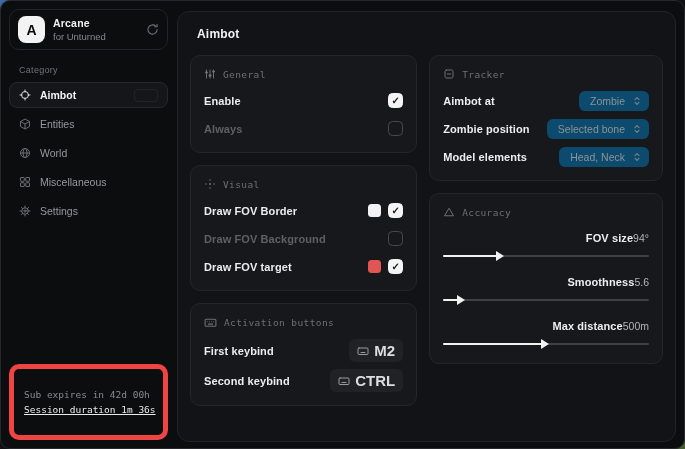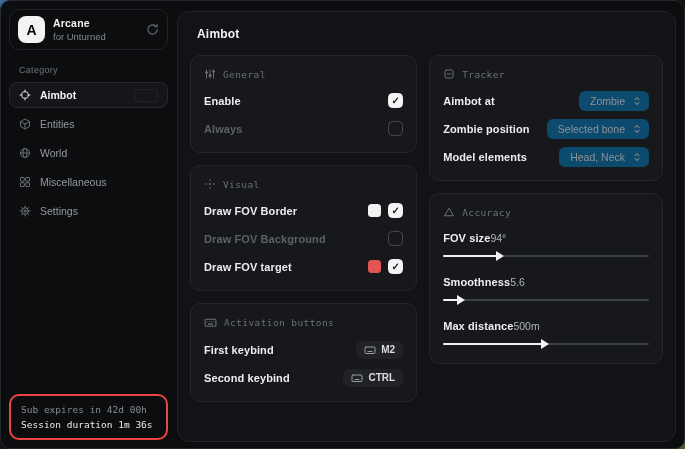--- a/index.html
+++ b/index.html
@@ -37,24 +37,24 @@
     color:#95999d; font-size:10.5px; cursor:pointer; position:relative;
   }
   .nav-item .nav-icon { color:#6b6f73; display:flex; }
   .nav-item.active { background:#151619; border-color:#26282b; color:#f2f3f4; font-weight:700; }
   .nav-item.active .nav-icon { color:#d8dadc; }
   .nav-hint {
     margin-left:auto; width:24px; height:13px; border-radius:4px;
     border:1px solid #3a3c3f; opacity:.35;
   }
   .sb-footer {
-    margin-top:auto; border:2px solid #ef4444; border-radius:10px; padding:8px 10px;
+    margin-top:auto; border:5px solid #ef4444; border-radius:10px; padding:20px 10px;
   }
   .sb-footer .line1 { font-family:"DejaVu Sans Mono",monospace; font-size:9.5px; color:#878b8f; white-space:nowrap; }
-  .sb-footer .line2 { font-family:"DejaVu Sans Mono",monospace; font-size:9.5px; color:#e9eaeb; margin-top:4px; white-space:nowrap; }
+  .sb-footer .line2 { font-family:"DejaVu Sans Mono",monospace; font-size:9.5px; color:#e9eaeb; margin-top:4px; white-space:nowrap;text-decoration:underline; }
   
   .panel {
     flex:1; margin:10px 8px 6px 1px;
     background:#121316; border:1px solid #222427; border-radius:12px;
     padding:15px 12px; overflow:hidden;
   }
   .panel-title { font-size:12px; font-weight:700; color:#f2f3f4; margin:0 0 14px 7px; letter-spacing:.2px; }
   .columns { display:flex; gap:12px; align-items:flex-start; }
   .col { display:flex; flex-direction:column; gap:12px; }
   .col-left  { width:237px; }
@@ -78,33 +78,33 @@
     width:15px; height:15px; border-radius:4.5px;
     border:1.5px solid #46494d; display:flex; align-items:center; justify-content:center;
     cursor:pointer; color:transparent; font-size:10px; font-weight:700;
   }
   .checkbox.checked { background:#f4f4f4; border-color:#f4f4f4; color:#141414; }
   .checkbox.checked::after { content:"✓"; }
   .swatch { width:13px; height:13px; border-radius:3.5px; cursor:pointer; }
   .keybtn {
     display:flex; align-items:center; gap:5px;
     background:#202226; border-radius:6px; padding:3px 8px;
-    color:#dcdde0; font-size:10px; font-weight:700; cursor:pointer;
+    color:#dcdde0; font-size:15px; font-weight:700; cursor:pointer;
   }
   .keybtn .kicon { color:#979b9f; display:flex; }
   .dropdown {
     display:flex; align-items:center; gap:7px;
     background:#0c4a6e; border-radius:6px; padding:4px 7px 4px 11px;
     color:#8e9297; font-size:10.5px; cursor:pointer;
   }
   .dropdown .dicon { color:#85898d; display:flex; }
   
   .acc-row { margin-top:11px; }
   .acc-row:first-of-type { margin-top:2px; }
-  .acc-top { display:flex; justify-content:flex-start; align-items:center; min-height:18px; }
+  .acc-top { display:flex; justify-content:flex-end; align-items:center; min-height:18px; }
   .acc-value { font-size:10.5px; color:#b0b4b8; }
   .slider { position:relative; height:12px; margin-top:3px; cursor:pointer; }
   .slider-track { position:absolute; left:0; right:0; top:5px; height:2px; background:#3d4044; border-radius:2px; }
   .slider-fill  { position:absolute; left:0; top:5px; height:2px; background:#f2f2f2; border-radius:2px; }
   .slider-thumb {
     position:absolute; right:-7px; top:-4px;
     width:0; height:0;
     border-top:5px solid transparent; border-bottom:5px solid transparent;
     border-left:8px solid #f2f2f2;
   }

